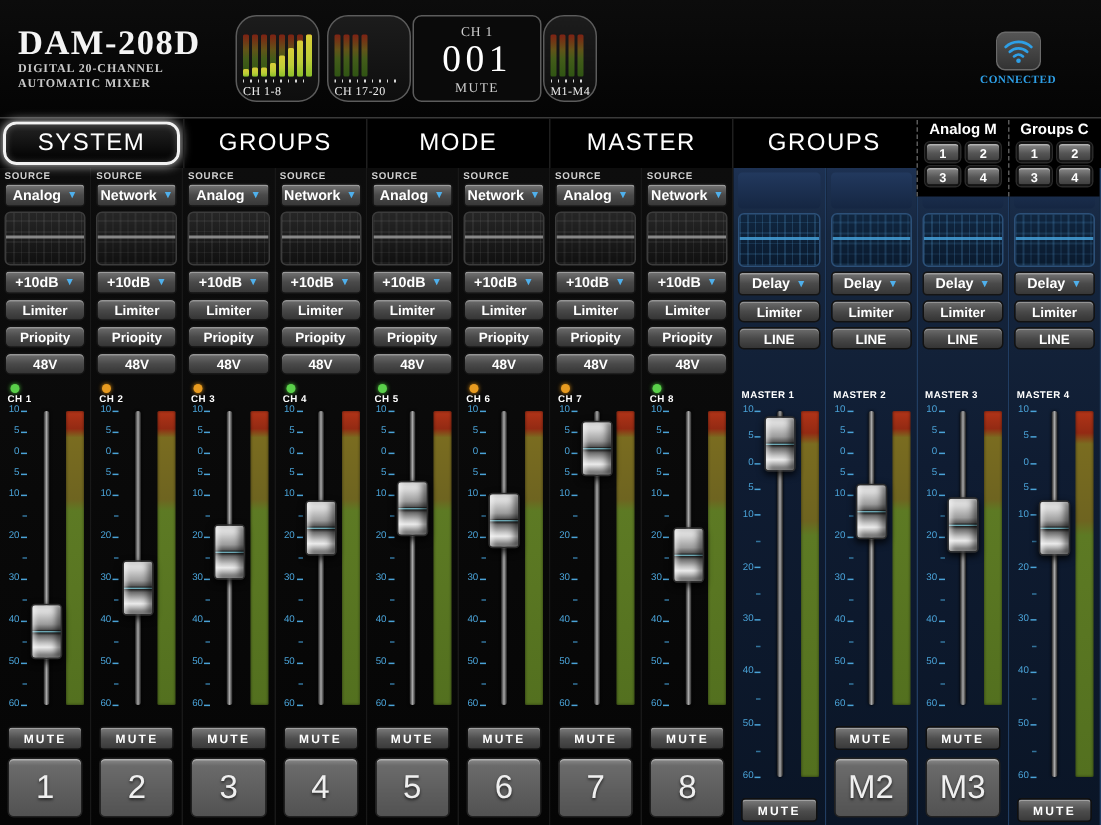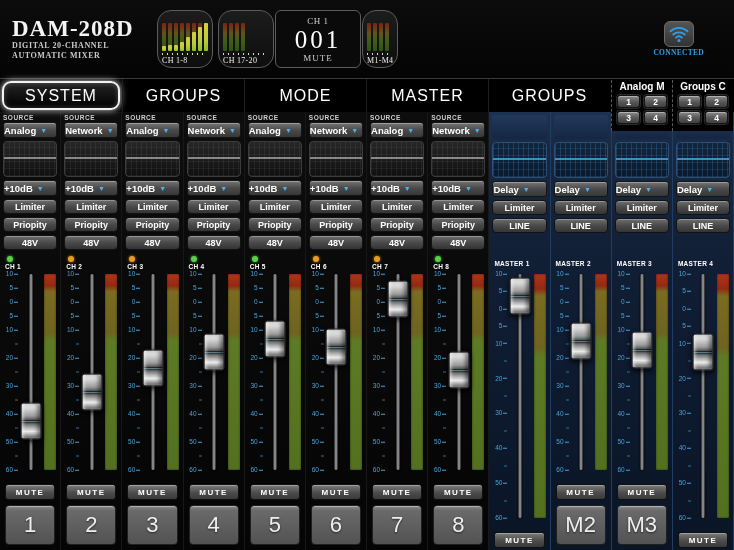--- a/index.html
+++ b/index.html
@@ -60,21 +60,21 @@
   .strips{display:flex;height:438px;}
   .strip{flex:1;display:flex;flex-direction:column;min-width:0;position:relative;
          background:linear-gradient(180deg,#0d0d0d,#050505);border-right:1px solid #181818;}
   .strip.master{background:linear-gradient(180deg,#1d3152 0%,#16273f 10%,#0f1c32 45%,#0a1526 100%);
                 border-right:1px solid #213d62;}
   .controls{height:142px;padding:0 3px;flex:none;}
   .src-label{font-size:6.5px;color:#cfcfcf;letter-spacing:.5px;margin-top:2px;font-weight:bold;}
   .dropdown{height:16px;margin-top:1px;border-radius:3px;border:1px solid #141414;
             background:linear-gradient(180deg,#757575,#4a4a4a 50%,#373737);
             box-shadow:inset 0 1px 0 rgba(255,255,255,.3);
-            display:flex;align-items:center;gap:4px;
+            display:flex;align-items:center;justify-content:center;gap:4px;
             color:#fff;font-size:9.5px;font-weight:bold;}
   .dd-arrow{color:#4fb0ec;font-size:7px;line-height:1;}
   .eq{height:36px;margin:3px 0;border-radius:4px;position:relative;overflow:hidden;}
   .ch-eq{border:1px solid #3c3c3c;
          background-image:repeating-linear-gradient(90deg,rgba(255,255,255,.06) 0 1px,transparent 1px 5px),
                           repeating-linear-gradient(0deg,rgba(255,255,255,.05) 0 1px,transparent 1px 7px),
                           linear-gradient(180deg,#262626,#101010);}
   .ma-eq{border:1px solid #2c5078;
          background-image:repeating-linear-gradient(90deg,rgba(90,170,230,.20) 0 1px,transparent 1px 5px),
                           repeating-linear-gradient(0deg,rgba(90,170,230,.14) 0 1px,transparent 1px 7px),

